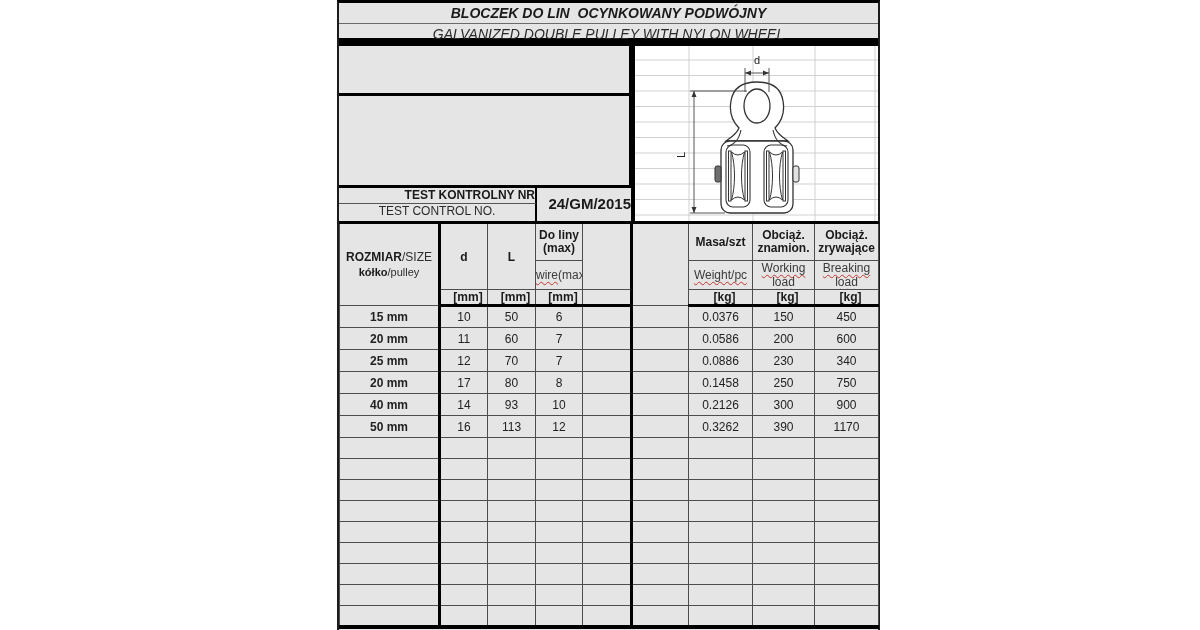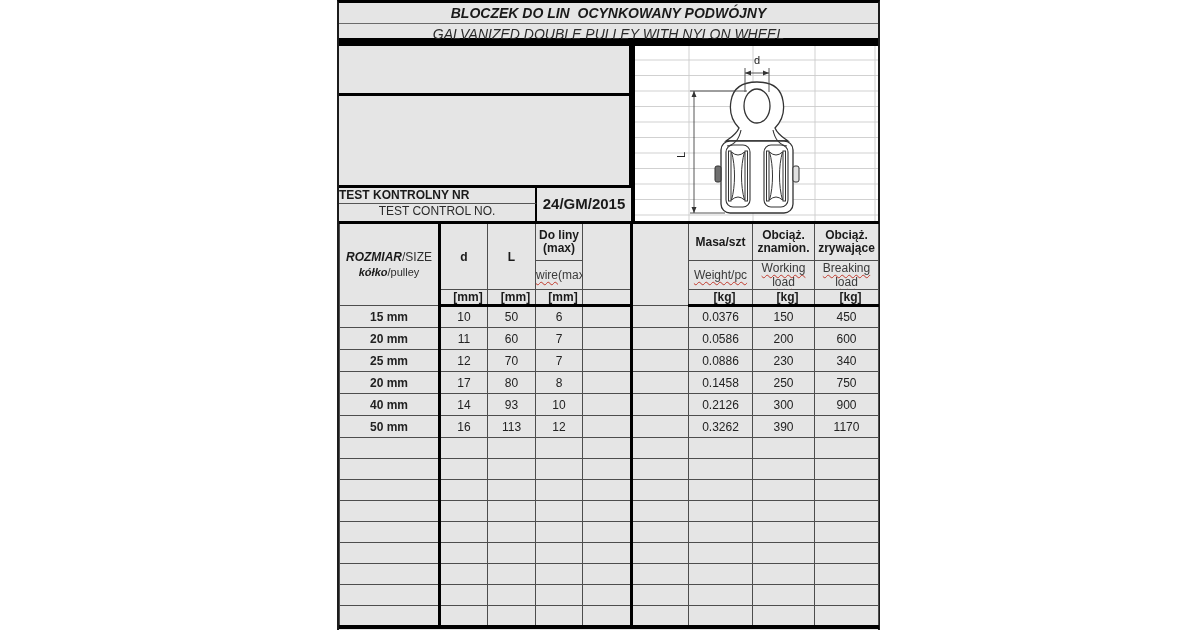--- a/index.html
+++ b/index.html
@@ -11,43 +11,43 @@
   
   .t1 { position:absolute; left:0; top:0; width:539px; height:21px; border-bottom:1px solid #6a6a6a;
         font-style:italic; font-weight:bold; font-size:14px; line-height:20px; text-align:center; white-space:pre; }
   .t2 { position:absolute; left:0; top:22px; width:539px; height:21px; border-bottom:8px solid #000000;
         font-style:italic; font-size:14px; line-height:18px; text-align:center; color:#2a2a2a; }
 
   
   .box1 { position:absolute; left:0; top:43px; width:292px; height:50px; border-right:2px solid #000; border-bottom:3px solid #000; }
   .box2 { position:absolute; left:0; top:93px; width:292px; height:92px; border-right:2px solid #000; border-bottom:3px solid #000; }
   .test1 { position:absolute; left:0; top:185px; width:198px; height:16px; border-right:2px solid #000; border-bottom:1px solid #555;
-           font-weight:bold; font-size:12px; line-height:15px; text-align:left; }
+           font-weight:bold; font-size:12px; line-height:15px; text-align:right; }
   .test2 { position:absolute; left:0; top:201px; width:198px; height:17px; border-right:2px solid #000;
            font-size:12px; line-height:15px; text-align:center; color:#2a2a2a; }
   .gm { position:absolute; left:198px; top:185px; width:94px; height:33px;
-        font-weight:bold; font-size:15px; line-height:32px; text-align:center; }
+        font-weight:bold; font-size:15px; line-height:32px; text-align:right; }
 
   
   .diagram { position:absolute; left:292px; top:43px; width:247px; height:175px; border-left:4px solid #000; background:#fff; }
 
   
   table.main { position:absolute; left:0; top:218px; width:539px; border-collapse:collapse; table-layout:fixed;
                border-top:3px solid #000; border-bottom:4px solid #000; }
   table.main td { border:1px solid #4d4d4d; text-align:center; vertical-align:middle; font-size:12px; overflow:hidden; }
   td.cr { border-right:3px solid #000 !important; }
   tr.hr1 { height:38px; }
   tr.hr2 { height:20px; }
   tr.hr3 { height:16px; }
   tr.hr3 td { border-bottom:3px solid #000; font-weight:bold; font-size:12px;padding-left:8px; }
   tr.dr { height:22px; }
   tr.er { height:21px; }
   td.rozmiar { font-size:13px; line-height:15px; }
   td.rozmiar .l2 { font-size:11px; }
-  .b { font-weight:bold;font-style:italic; }
+  .b { font-weight:bold; }
   .rg { font-weight:normal; color:#2e2e2e; }
   td.hdL { font-weight:bold; font-size:13px; }
   td.ph { font-weight:bold; font-size:11.5px; line-height:13px; }
   td.en { font-size:10px; color:#3a3a3a; font-weight:normal; border-top-color:#7a7a7a; }
   .sp { text-decoration:underline wavy #c0392b 1px; text-underline-offset:2px; }
   td.szbold { font-weight:bold; }
   tr.dr td { color:#222; }
 
   svg text { font-family:"Liberation Sans", sans-serif; }
 </style>

